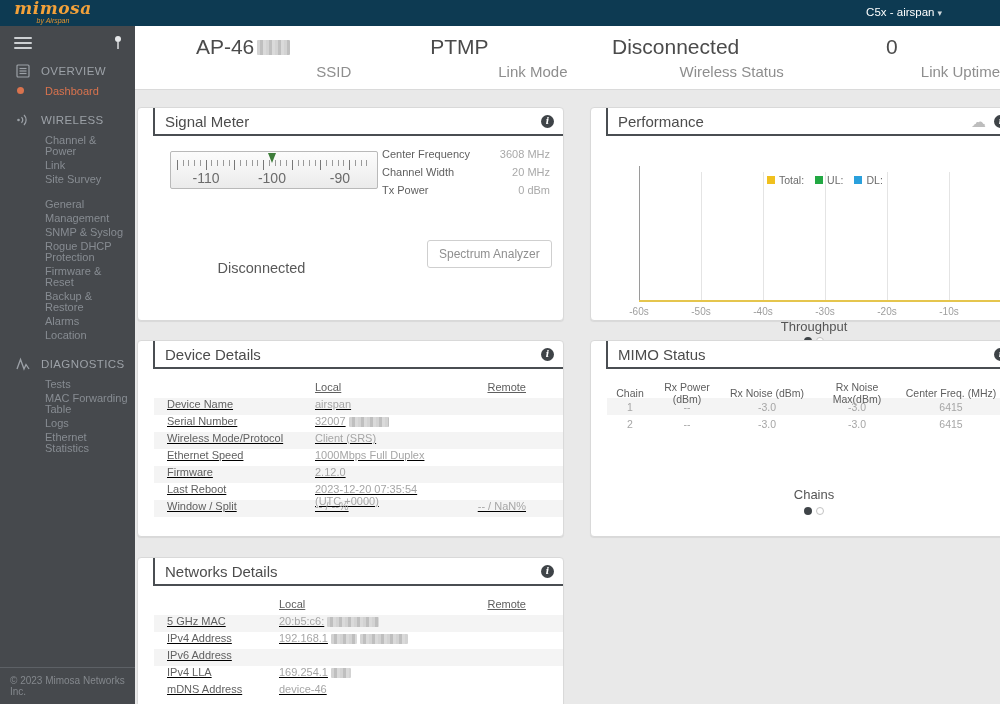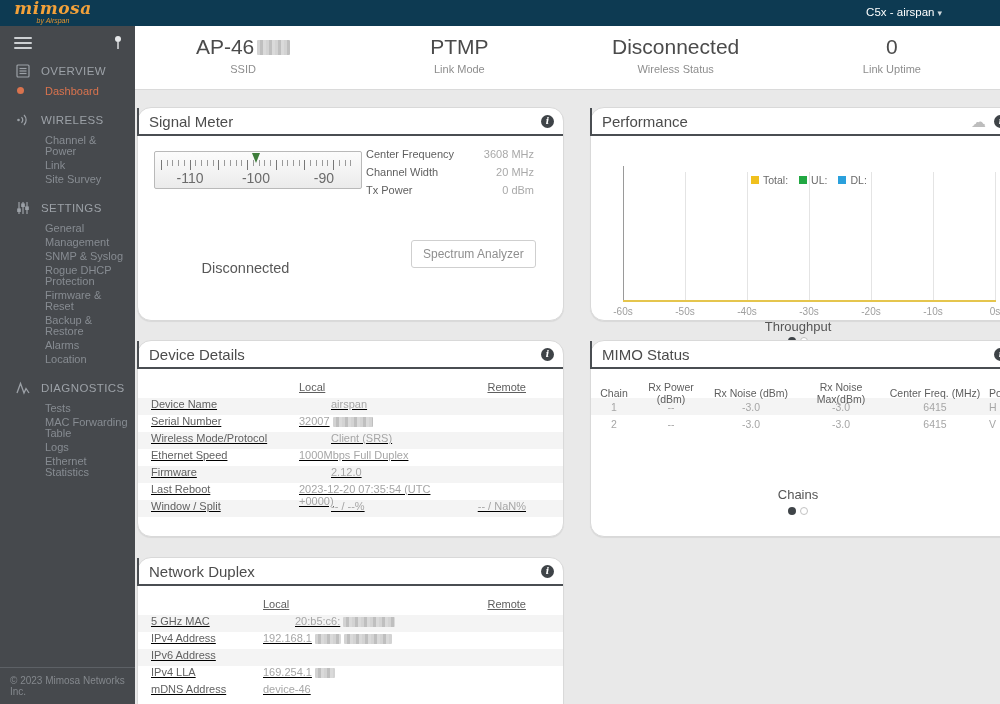--- a/index.html
+++ b/index.html
@@ -30,24 +30,24 @@
   .sitem.active { color:#d9734e; }
   .sitem.active::before { content:""; position:absolute; left:17px; top:3px; width:7px; height:7px; border-radius:50%; background:#d9734e; }
   .side-foot-line { position:absolute; bottom:36px; left:0; right:0; height:1px; background:#5d6166; }
   .side-foot { position:absolute; bottom:7px; left:10px; font-size:10px; color:#84888d; }
 
   
   .main { position:absolute; top:26px; left:135px; width:865px; height:678px; background:#e9e9e9; overflow:hidden; }
   .statusbar { position:absolute; top:0; left:0; width:865px; height:64px; background:#fff; border-bottom:1px solid #dadada; display:flex; }
   .stat { flex:1; text-align:center; padding-top:9px; }
   .stat-value { font-size:21px; color:#4b4b4b; line-height:24px; }
-  .stat-label { font-size:11px; color:#8e8e8e; margin-top:4px; }
-
-  
-  .panel { position:absolute; background:#fff; border:1px solid #d9d9d9; border-radius:14px; box-shadow:0 1px 1px rgba(0,0,0,.07); }
+  .stat-label { font-size:15px; color:#8e8e8e; margin-top:4px;text-align:right; }
+
+  
+  .panel { position:absolute; background:#fff; border:1px solid #d9d9d9; border-radius:4px; box-shadow:0 1px 1px rgba(0,0,0,.07);padding-left:16px; }
   .p-signal  { left:2px;   top:81px;  width:427px; height:214px; }
   .p-perf    { left:455px; top:81px;  width:427px; height:214px; }
   .p-device  { left:2px;   top:314px; width:427px; height:197px; }
   .p-mimo    { left:455px; top:314px; width:427px; height:197px; }
   .p-network { left:2px;   top:531px; width:427px; height:200px; }
   .p-head { height:28px; display:flex; align-items:center; justify-content:space-between; padding:0 9px 0 10px; border-bottom:2px solid #4a4e52; border-left:2px solid #4a4e52; margin-left:-1px; }
   .p-title { font-size:15px; color:#4c4c4c; }
   .p-body { position:relative; height:calc(100% - 28px); }
   .head-icons { display:flex; align-items:center; gap:8px; }
   .info-icon { width:13px; height:13px; border-radius:50%; background:#3e4347; color:#fff; font-size:9px; font-weight:bold; display:flex; align-items:center; justify-content:center; cursor:pointer; flex:0 0 auto; }
@@ -88,21 +88,21 @@
   .chart-label { position:absolute; left:0; top:183px; width:414px; text-align:center; font-size:13px; color:#555; }
   .dots { position:absolute; top:201px; left:0; width:414px; display:flex; justify-content:center; gap:4px; }
   .p-mimo .dots { top:126px; }
   .dot { width:8px; height:8px; border-radius:50%; cursor:pointer; }
   .dot.on { background:#3f4448; }
   .dot.off { background:#fff; border:1px solid #c2c2c2; }
 
   
   .dtable { margin-top:12px; }
   .drow { display:flex; align-items:flex-start; height:17px; padding:0 37px 0 13px; font-size:11px;text-decoration:underline; }
-  .drow.zebra { background:#f4f4f4;gap:32px; }
+  .drow.zebra { background:#f4f4f4; }
   .dhead { color:#5e5e5e; }
   .dlabel { width:148px; color:#616161; }
   .p-network .dlabel { width:112px; }
   .dlocal { flex:1; color:#a6a6a6; }
   .dhead .dlocal, .dhead .dremote { color:#5e5e5e; }
   .dremote { width:80px; text-align:right; color:#a6a6a6; }
 
   
   .mtable { margin-top:12px; }
   .mrow { display:grid; grid-template-columns:46px 68px 92px 88px 100px 1fr; align-items:center; height:17px; font-size:10.5px; color:#a6a6a6; }
@@ -163,31 +163,20 @@
             </svg>
           <span>WIRELESS</span>
         </div>
         <div class="sec-items">
           <div class="sitem">Channel &amp; Power</div>
           <div class="sitem">Link</div>
           <div class="sitem">Site Survey</div>
         </div>
       </div>
       <div class="sec">
-        <div class="sec-head">
-          <svg width="14" height="14" viewBox="0 0 14 14" stroke="#9ca1a7" stroke-width="1.2">
-              <line x1="3" y1="1" x2="3" y2="13"></line>
-              <line x1="7" y1="1" x2="7" y2="13"></line>
-              <line x1="11" y1="1" x2="11" y2="13"></line>
-              <rect x="1.8" y="8" width="2.4" height="2.4" fill="#9ca1a7"></rect>
-              <rect x="5.8" y="3" width="2.4" height="2.4" fill="#9ca1a7"></rect>
-              <rect x="9.8" y="6" width="2.4" height="2.4" fill="#9ca1a7"></rect>
-            </svg>
-          <span>SETTINGS</span>
-        </div>
         <div class="sec-items">
           <div class="sitem">General</div>
           <div class="sitem">Management</div>
           <div class="sitem">SNMP &amp; Syslog</div>
           <div class="sitem">Rogue DHCP Protection</div>
           <div class="sitem">Firmware &amp; Reset</div>
           <div class="sitem">Backup &amp; Restore</div>
           <div class="sitem">Alarms</div>
           <div class="sitem">Location</div>
         </div>
@@ -405,21 +394,21 @@
         <div class="chains-label">Chains</div>
         <div class="dots">
           <span class="dot on"></span>
           <span class="dot off"></span>
         </div>
       </div>
     </div>
 
     <div class="panel p-network">
       <div class="p-head">
-        <div class="p-title">Network Duplex</div>
+        <div class="p-title">Networks Details</div>
         <div class="head-icons">
             <span class="info-icon"></span>
           </div>
       </div>
       <div class="p-body">
         <div class="dtable">
           <div class="drow dhead">
             <span class="dlabel"></span>
             <span class="dlocal">Local</span>
             <span class="dremote">Remote</span>

